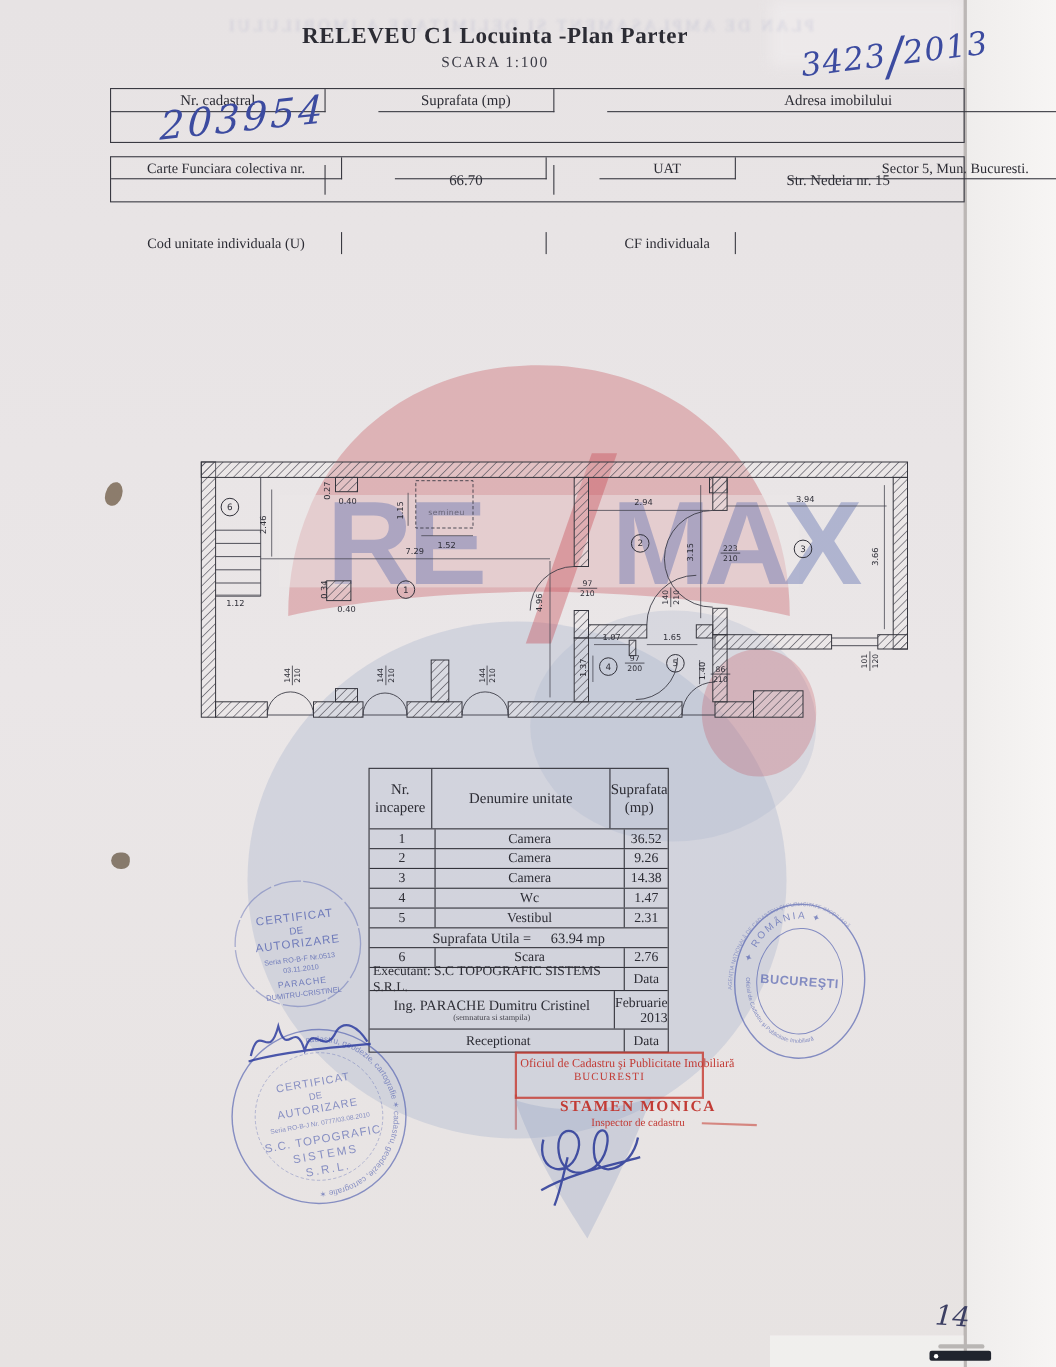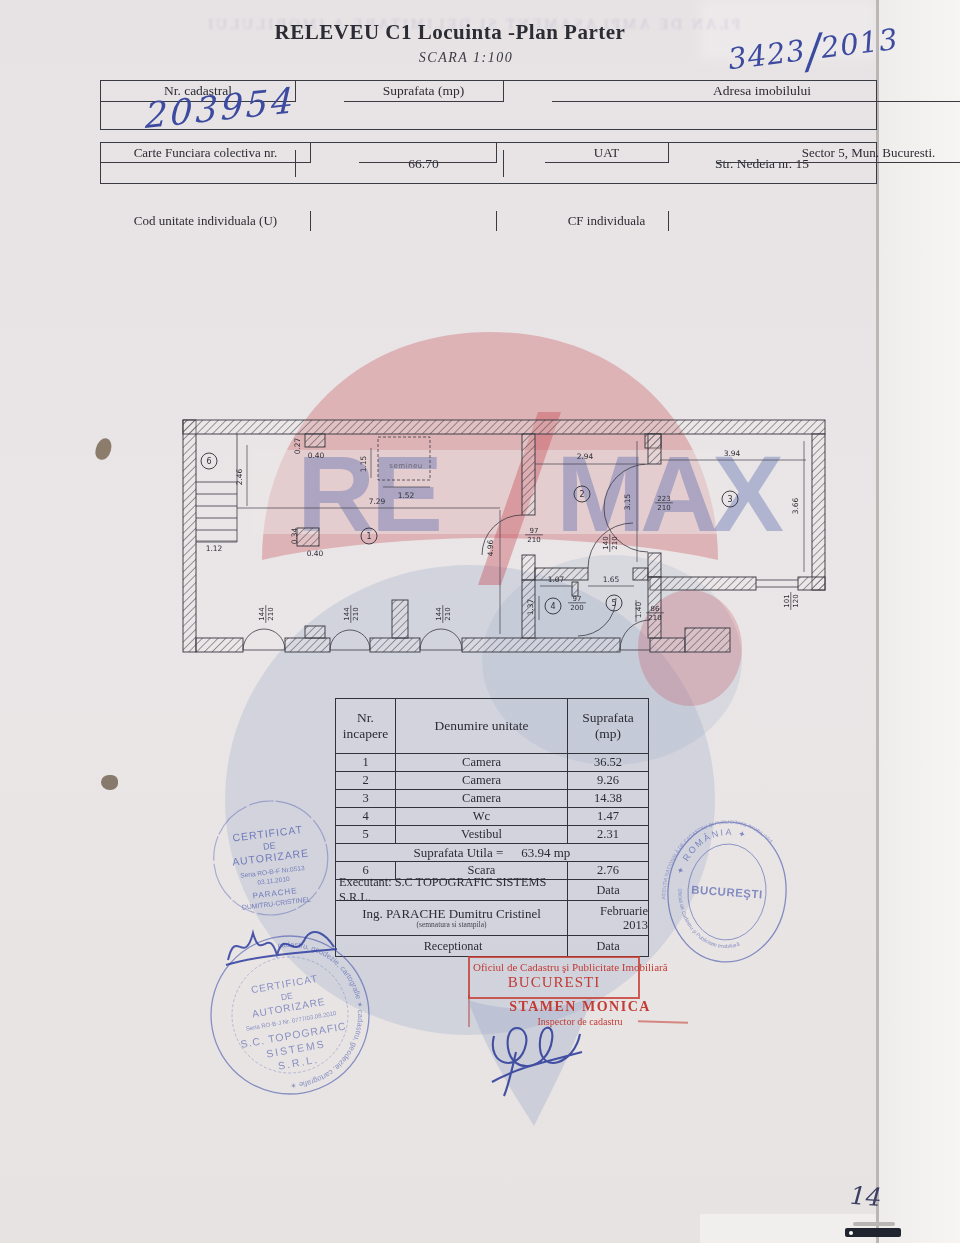--- a/index.html
+++ b/index.html
@@ -11,56 +11,56 @@
   .edge-line{left:876px;top:0;width:3px;height:1243px;background:#8f8a86;opacity:.5;}
   .right-strip{left:879px;top:0;width:81px;height:1243px;background:linear-gradient(90deg,#efedec,#f7f5f4);}
   .corner-light{left:700px;top:0;width:176px;height:60px;background:#f2eff0;opacity:.55;filter:blur(6px);}
   .bottom-light{left:700px;top:1214px;width:176px;height:29px;background:#f3f1f0;opacity:.8;}
   .blob1{left:96px;top:438px;width:15px;height:22px;background:#7b6a56;border-radius:60% 50% 55% 45%;opacity:.85;transform:rotate(14deg);}
   .blob2{left:101px;top:775px;width:17px;height:15px;background:#6e5f4e;border-radius:55% 45% 50% 60%;opacity:.8;}
   .bleed{left:120px;top:16px;width:620px;font-family:"Liberation Serif",serif;font-size:15px;letter-spacing:3px;
     color:rgba(88,98,168,.17);transform:scaleX(-1);filter:blur(1.3px);white-space:nowrap;}
   
   .title{left:100px;top:20px;width:700px;text-align:center;font-size:21px;font-weight:600;letter-spacing:.5px;}
-  .scara{left:116px;top:50px;width:700px;text-align:center;font-size:14px;font-style:italic;letter-spacing:1.5px;color:#3a3a44;}
+  .scara{left:100px;top:50px;width:700px;text-align:center;font-size:14px;letter-spacing:1.5px;color:#3a3a44;}
   .hand{font-family:"DejaVu Serif",serif;font-style:italic;color:#3c4ba0;}
   .file-no{left:728px;top:24px;font-size:29px;transform:rotate(-7deg);letter-spacing:1px;white-space:nowrap;}
   .file-no .slash{font-size:46px;font-weight:400;vertical-align:-8px;letter-spacing:0;}
   .cad-no{left:145px;top:88px;font-size:35px;transform:rotate(-6deg) skewX(-8deg);letter-spacing:3px;z-index:4;}
   
   .tbl{border:1.5px solid #3a3a42;gap:48px;}
   .tbl .c{border-right:1.2px solid #3a3a42;border-bottom:1.2px solid #3a3a42;box-sizing:border-box;
     display:flex;align-items:center;justify-content:center;text-align:center;font-size:13.5px;}
   .tbl .c.last{border-right:none;}
   .tbl .c.bot{border-bottom:none;}
   .info-tbl{left:100px;top:80px;width:775px;height:48px;display:grid;grid-template-columns:195px 160px 420px;grid-template-rows:21px 27px;}
   .cf-tbl{left:100px;top:142px;width:775px;height:40px;display:grid;grid-template-columns:210px 138px 124px 303px;grid-template-rows:20px 20px;}
   .cf-tbl .c{font-size:13px;}
   
-  .room-tbl{left:335px;top:698px;width:314px;z-index:3;border:1.6px solid #32323a;box-sizing:border-box;font-size:13px;}
+  .room-tbl{left:335px;top:698px;width:273px;z-index:3;border:1.6px solid #32323a;box-sizing:border-box;font-size:13px;}
   .rrow{display:flex;border-bottom:1.2px solid #32323a;}
   .rrow:last-child{border-bottom:none;}
   .rc{border-right:1.2px solid #32323a;box-sizing:border-box;display:flex;align-items:center;justify-content:center;text-align:center;}
   .rc:last-child{border-right:none;}
   .w1{width:60px;}.w2{width:172px;}.w3{flex:1;}
   .hdr{height:54px;font-size:13.5px;line-height:1.15;}
   .r17{height:17px;font-size:12.5px;}
   .merged{height:17px;justify-content:center;gap:18px;display:flex;align-items:center;font-size:13px;}
   .sum-val{font-weight:400;}
   .exe{height:20px;font-size:12.3px;}
   .exe .rc.w12{width:232px;justify-content:flex-start;padding-left:3px;text-align:left;}
   .eng{height:34px;}
   .eng-main{font-size:13px;line-height:1;}
   .eng-note{font-size:7.5px;color:#44444c;}
   .date2{font-size:12.5px;line-height:1.15;align-items:flex-end;}
   
   .stamp{z-index:5;}
   .redstamp{left:468px;top:956px;width:168px;height:39px;border:2px solid rgba(197,56,46,.8);color:#c23b35;z-index:5;}
   .redstamp .l1{font-size:11px;white-space:nowrap;margin:3px 0 1px 3px;}
-  .redstamp .l2{font-size:15px;text-align:center;letter-spacing:1px;}
+  .redstamp .l2{font-size:10px;text-align:center;letter-spacing:1px;}
   .red-extend{left:468px;top:995px;width:2px;height:32px;background:rgba(197,56,46,.65);}
   .stamen{left:490px;top:999px;width:180px;text-align:center;color:#c23b35;z-index:5;}
   .stamen .nm{font-size:14px;font-weight:700;letter-spacing:1.5px;}
   .stamen .rl{font-size:10px;margin-top:1px;}
   .red-line{left:638px;top:1021px;width:50px;height:2px;background:rgba(197,56,46,.55);transform:rotate(2deg);}
   .pageno{left:850px;top:1182px;font-family:"DejaVu Serif",serif;font-style:italic;font-size:25px;color:#3c3f63;transform:rotate(4deg);z-index:4;}
   .scanbadge{left:845px;top:1222px;width:58px;z-index:4;}
   .scanbadge .t{height:4px;width:42px;margin:0 auto 2px;background:#b9b6b4;border-radius:2px;}
   .scanbadge .p{height:9px;width:56px;background:#20242e;border-radius:2px;display:flex;align-items:center;}
   .scanbadge .p i{display:block;width:4px;height:4px;border-radius:50%;background:#fff;margin-left:4px;}

